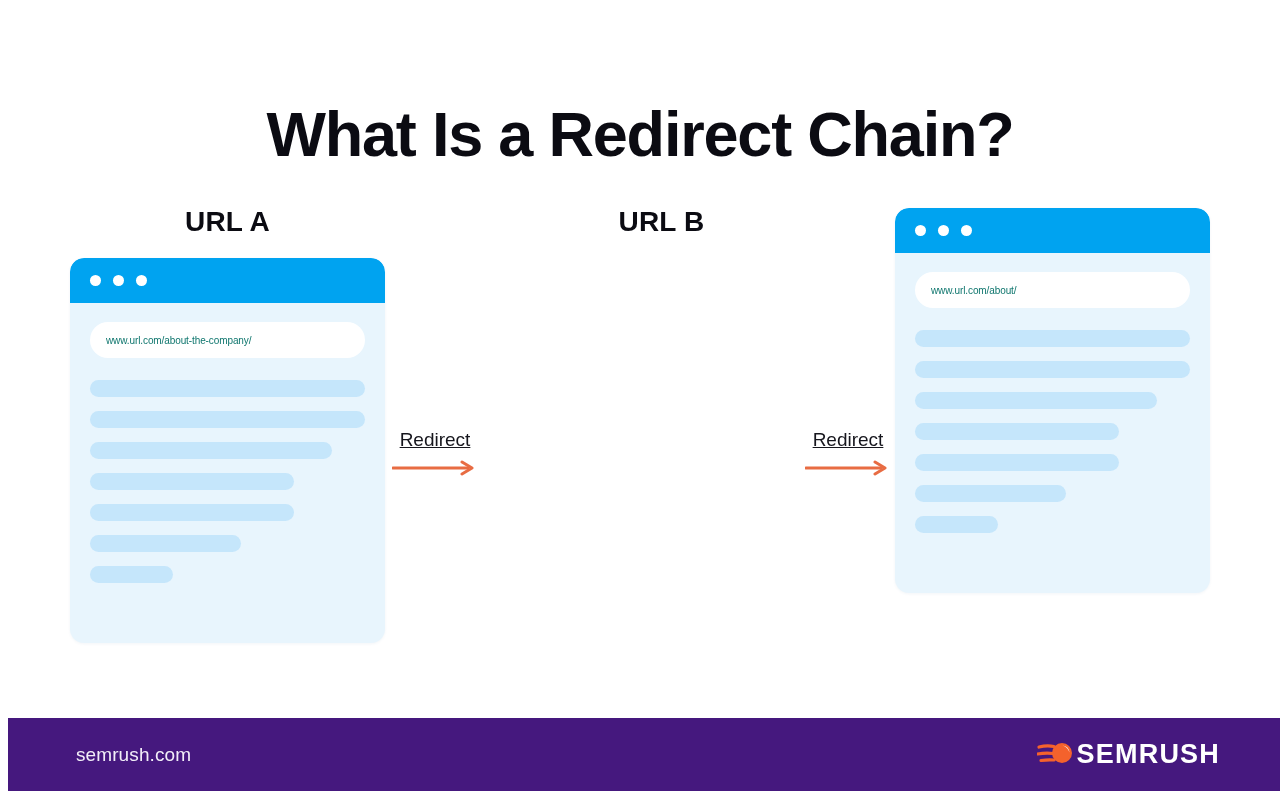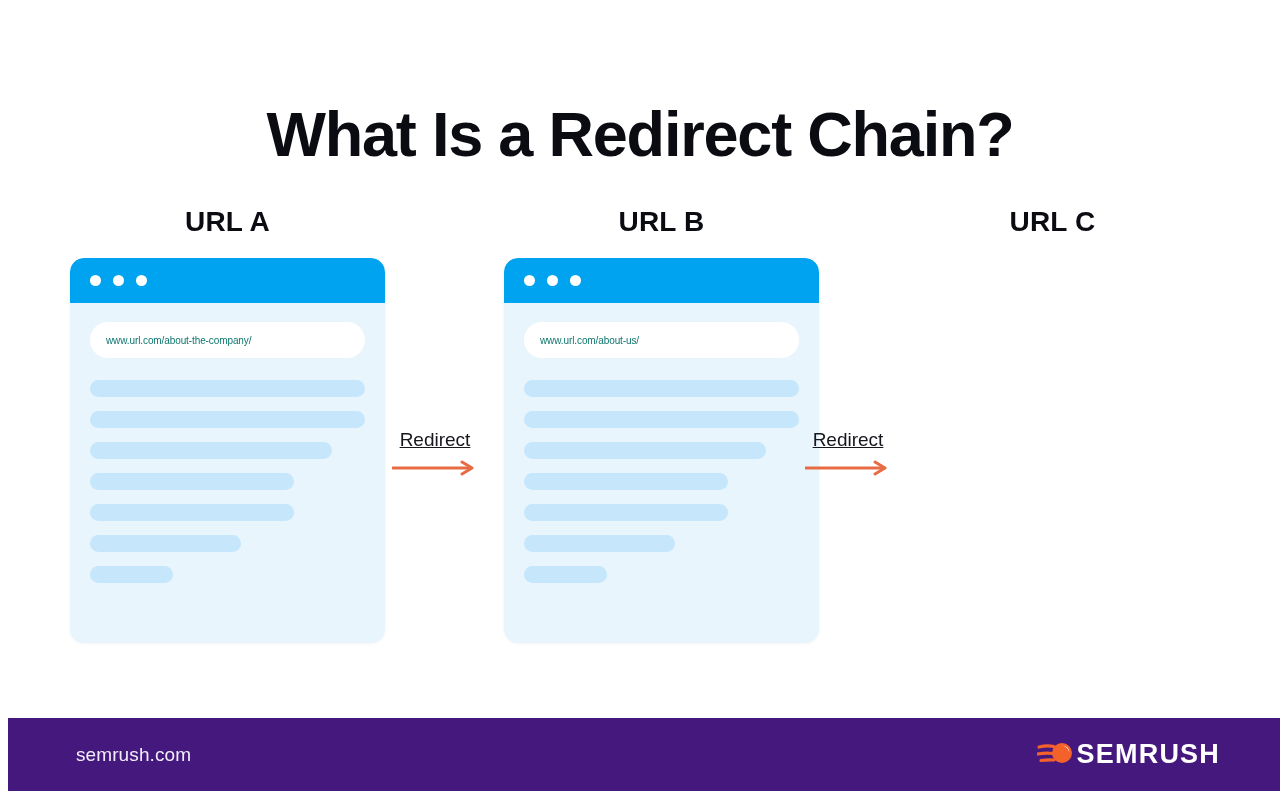--- a/index.html
+++ b/index.html
@@ -199,53 +199,52 @@
     <div class="arrow-wrap">
       <svg width="86" height="16" viewBox="0 0 86 16" fill="none">
         <path d="M1 8 H76" stroke="#e86c43" stroke-width="3" stroke-linecap="round"></path>
         <path d="M70 2 L80 8 L70 14" stroke="#e86c43" stroke-width="3" stroke-linecap="round" stroke-linejoin="round" fill="none"></path>
       </svg>
     </div>
   </div>
 
   <div class="card-col col-b">
     <div class="card-label">URL B</div>
-    <div class="browser-card">
-      <div class="browser-bar">
-        <span class="dot"></span>
-        <span class="dot"></span>
-        <span class="dot"></span>
-      </div>
-      <div class="url-pill">
-        <span class="url-text">www.url.com/about-us/</span>
-      </div>
-      <div class="lines">
-        <div class="line-bar" style="width:100%"></div>
-        <div class="line-bar" style="width:100%"></div>
-        <div class="line-bar" style="width:88%"></div>
-        <div class="line-bar" style="width:74%"></div>
-        <div class="line-bar" style="width:74%"></div>
-        <div class="line-bar" style="width:55%"></div>
-        <div class="line-bar" style="width:30%"></div>
-      </div>
-    </div>
   </div>
 
   <div class="connector conn-2">
     <div class="connector-label">Redirect</div>
     <div class="arrow-wrap">
       <svg width="86" height="16" viewBox="0 0 86 16" fill="none">
         <path d="M1 8 H76" stroke="#e86c43" stroke-width="3" stroke-linecap="round"></path>
         <path d="M70 2 L80 8 L70 14" stroke="#e86c43" stroke-width="3" stroke-linecap="round" stroke-linejoin="round" fill="none"></path>
       </svg>
     </div>
   </div>
 
   <div class="card-col col-c">
-    <div class="card-label">URL C</div>
+    <div class="browser-card">
+      <div class="browser-bar">
+        <span class="dot"></span>
+        <span class="dot"></span>
+        <span class="dot"></span>
+      </div>
+      <div class="url-pill">
+        <span class="url-text">www.url.com/about/</span>
+      </div>
+      <div class="lines">
+        <div class="line-bar" style="width:100%"></div>
+        <div class="line-bar" style="width:100%"></div>
+        <div class="line-bar" style="width:88%"></div>
+        <div class="line-bar" style="width:74%"></div>
+        <div class="line-bar" style="width:74%"></div>
+        <div class="line-bar" style="width:55%"></div>
+        <div class="line-bar" style="width:30%"></div>
+      </div>
+    </div>
   </div>
 
 </div>
 
 <div class="footer">
   <span class="footer-site">semrush.com</span>
   <div class="logo">
     <span>
       <svg width="40" height="30" viewBox="0 0 40 30" fill="none">
         <path d="M2 9 Q10 7 17 8.5" stroke="#f4622c" stroke-width="3.2" stroke-linecap="round" fill="none"></path>

